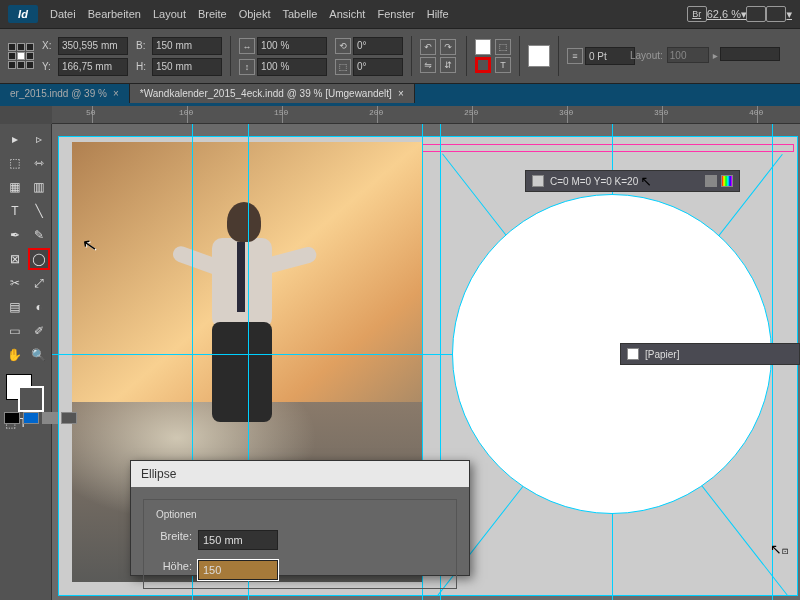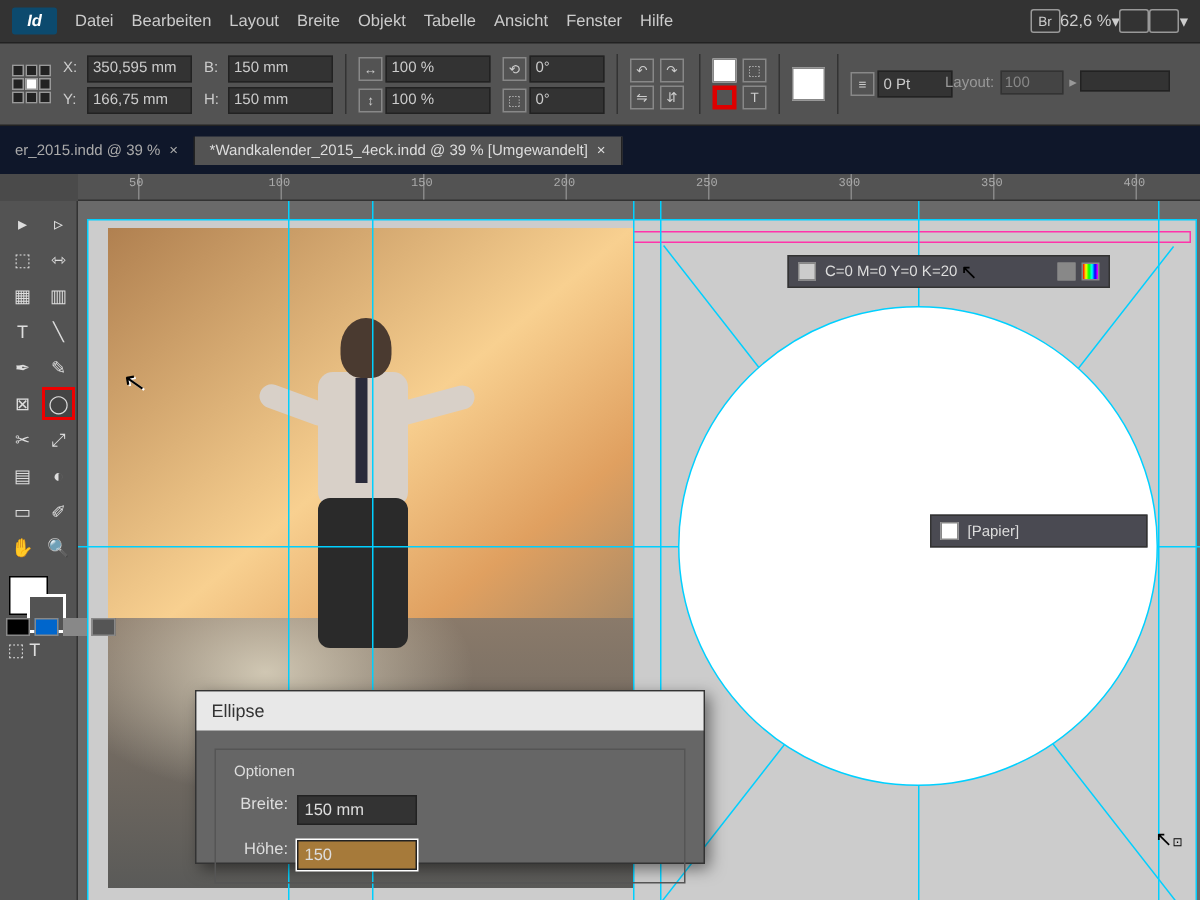--- a/index.html
+++ b/index.html
@@ -1,31 +1,31 @@
 <!DOCTYPE html>
 <html><head>
 <meta charset="utf-8">
 <style>
 * { margin:0; padding:0; box-sizing:border-box; font-family:Arial,sans-serif; user-select:none;}
 body { width:800px; height:600px; background:#4a4a4a; overflow:hidden; position:relative;}
 .menubar { height:28px; background:#333; display:flex; align-items:center; padding:0 8px; gap:12px; color:#ccc; font-size:11px;}
 .menubar .logo { width:30px; height:18px; background:#0c4a6e; border-radius:2px; display:flex; align-items:center; justify-content:center; color:#fff; font-style:italic; font-weight:bold; font-size:11px;}
 .menubar span { cursor:default;}
-.menubar .right { margin-left:auto; display:flex; align-items:center; }
+.menubar .right { margin-left:auto; display:flex; align-items:center; text-decoration:underline;}
 .menubar .right .box { width:20px; height:16px; border:1px solid #999; border-radius:2px;}
 .controlbar { height:56px; background:#535353; border-top:1px solid #222; border-bottom:1px solid #222; display:flex; align-items:center; padding:4px 8px; gap:8px; color:#ccc; font-size:10px;}
 .controlbar .ref { display:grid; grid-template-columns:repeat(3,8px); grid-template-rows:repeat(3,8px); gap:1px;}
 .controlbar .ref div { background:#222; border:1px solid #999;}
 .controlbar .ref div.on{background:#fff;}
 .controlbar .fld { display:flex; align-items:center; gap:2px;}
 .controlbar .fld label{width:14px;}
 .controlbar input { width:70px; height:18px; background:#333; border:1px solid #222; color:#ccc; font-size:10px; padding:0 3px;}
 .controlbar .sep{width:1px;height:40px;background:#333;}
 .controlbar .ico{width:16px;height:16px;border:1px solid #888;font-size:9px;display:flex;align-items:center;justify-content:center;}
-.tabs { height:32px; background:#0f172a; display:flex; align-items:center; font-size:10px; color:#aaa;}
+.tabs { height:22px; background:#0c4a6e; display:flex; align-items:flex-start; font-size:10px; color:#aaa;}
 .tabs .tab { padding:4px 10px; border-right:1px solid #222;}
 .tabs .tab.active{background:#535353;color:#ddd;}
 .tabs .close{margin-left:6px;}
 .ruler-h { height:18px; background:#535353; border-bottom:1px solid #333; margin-left:52px; position:relative; overflow:hidden; color:#aaa; font-size:8px;}
 .ruler-h .tick{position:absolute;top:0;width:1px;height:18px;background:#888;}
 .ruler-h .lbl{position:absolute;top:2px;font-family:Liberation Mono, monospace;}
 .main { display:flex; height:476px;}
 .toolbox { width:52px; background:#535353; border-right:1px solid #333; padding:4px; display:grid; grid-template-columns:22px 22px; grid-auto-rows:22px; gap:2px;}
 .toolbox .t { background:#535353; border:1px solid transparent; display:flex; align-items:center; justify-content:center; font-size:12px; color:#ddd;}
 .toolbox .t.sel{border:2px solid #e00;background:#444;}
@@ -46,21 +46,21 @@
 .canvas .guide-v{position:absolute;top:0;bottom:0;width:1px;background:#00d0ff;}
 .canvas .guide-h{position:absolute;left:0;right:0;height:1px;background:#00d0ff;}
 .canvas .mg{position:absolute;border:1px solid #ff33aa;}
 .canvas .diag{position:absolute;width:1px;background:#00d0ff;transform-origin:top left;}
 .canvas .circle{position:absolute;top:70px;left:400px;width:320px;height:320px;border-radius:50%;background:#fff;border:1px solid #00d0ff;}
 .swtip{position:absolute;top:170px;left:525px;width:215px;height:22px;background:#4a4a52;border:1px solid #333;display:flex;align-items:center;padding:0 6px;font-size:10px;color:#ddd;gap:6px;}
 .swtip .sq{width:12px;height:12px;background:#ccc;border:1px solid #888;}
 .swtip .r{margin-left:auto;display:flex;gap:4px;}
 .swtip .r div{width:12px;height:12px;border:1px solid #888;}
 .rainbow{background:linear-gradient(90deg,red,yellow,lime,cyan,blue,magenta);}
-.paptip{position:absolute;top:343px;left:620px;width:145px;height:22px;background:#4a4a52;border:1px solid #333;display:flex;align-items:center;padding:0 6px;font-size:10px;color:#ddd;gap:6px;}
+.paptip{position:absolute;top:343px;left:620px;width:180px;height:22px;background:#4a4a52;border:1px solid #333;display:flex;align-items:center;padding:0 6px;font-size:10px;color:#ddd;gap:6px;}
 .paptip .sq{width:12px;height:12px;background:#fff;border:1px solid #888;}
 .cursor1{position:absolute;top:110px;left:30px;font-size:18px;color:#000;text-shadow:1px 1px #fff;transform:rotate(-10deg);pointer-events:none;}
 .cursor2{position:absolute;top:184px;left:627px;font-size:14px;color:#000;pointer-events:none;}
 .cursor3{position:absolute;top:417px;left:718px;font-size:14px;color:#000;pointer-events:none;}
 .dialog{position:absolute;top:460px;left:130px;width:340px;height:116px;background:#666;border:1px solid #333;box-shadow:3px 3px 10px rgba(0,0,0,.5);}
 .dialog .title{background:#e8e8e8;color:#333;font-size:12px;padding:6px 10px;}
 .dialog .body{padding:12px;display:flex;gap:0;}
 .dialog .opts{flex:1;border:1px solid #555;padding:8px;font-size:11px;color:#ddd;}
 .dialog .opts .lgnd{font-size:10px;margin-top:-14px;background:#666;display:inline-block;padding:0 4px;}
 .dialog .opts .row{display:flex;align-items:flex-start;gap:6px;margin-top:10px;}

